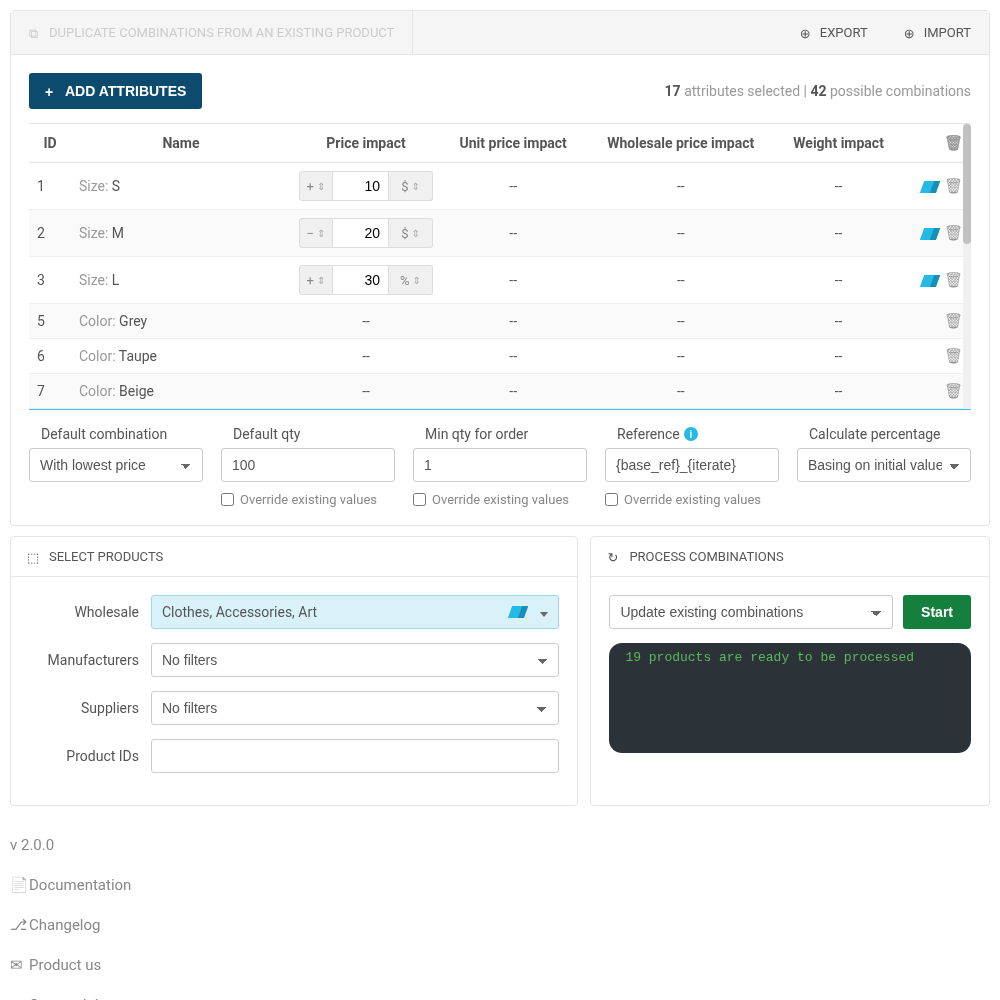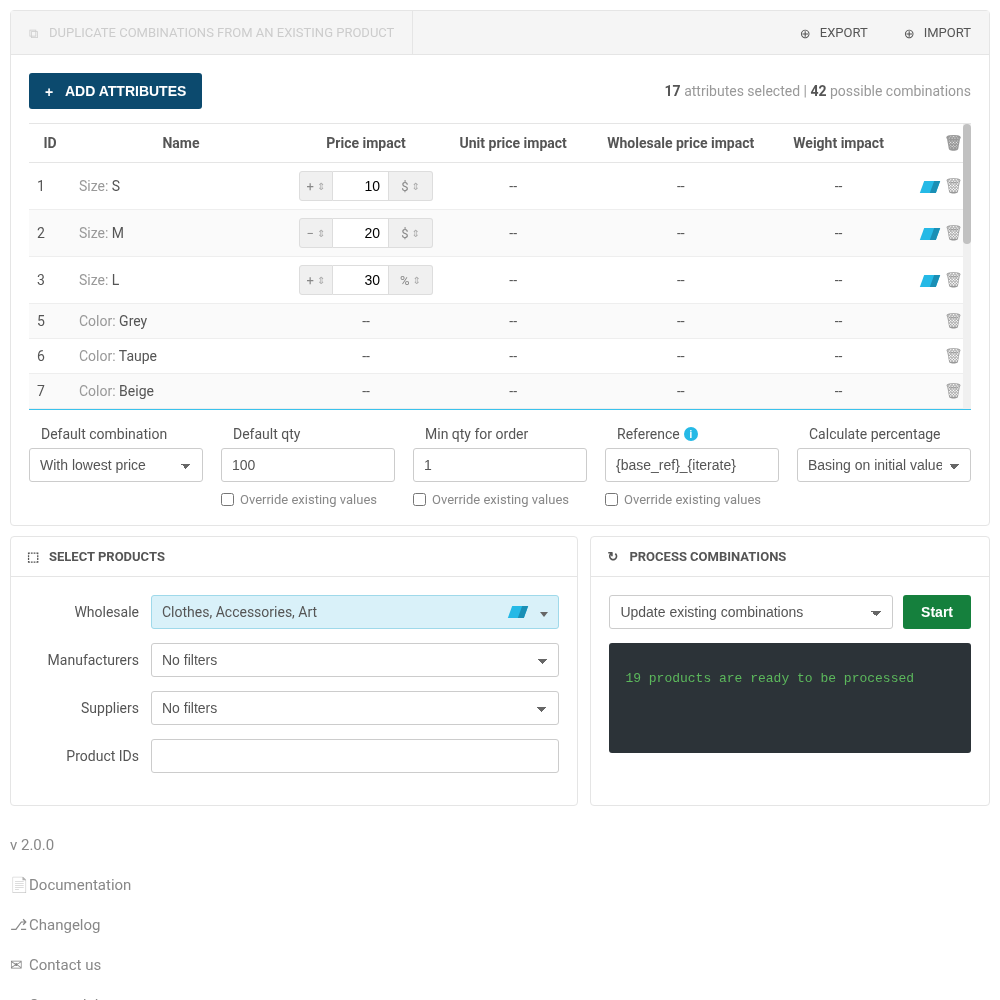--- a/index.html
+++ b/index.html
@@ -39,29 +39,29 @@
 .defaults-row { display: flex; gap: 18px; margin-top: 16px; }
 .def-col { flex: 1; display: flex; flex-direction: column; gap: 6px; }
 .def-label { font-size: 14px; color: #555; display:flex; align-items:center; gap:4px;margin-left:12px; }
 .info-icon { display:inline-flex; width:14px; height:14px; border-radius:50%; background:#25b9e6; color:#fff; font-size:10px; font-weight:700; align-items:center; justify-content:center; }
 .input, select.input { border: 1px solid #ccc; border-radius: 3px; padding: 8px 10px; font-size: 14px; width: 100%; background:#fff; color:#555; }
 select.input { appearance: none; background-image: linear-gradient(45deg, transparent 50%, #666 50%), linear-gradient(135deg, #666 50%, transparent 50%); background-position: calc(100% - 16px) 55%, calc(100% - 11px) 55%; background-size: 5px 5px, 5px 5px; background-repeat: no-repeat; padding-right:28px; }
 .override { display: flex; align-items: center; gap: 6px; font-size: 13px; color: #888; margin-top:4px; }
 .cols2 { display: flex; gap: 12px; }
 .panel-left { flex: 0 0 58%; }
 .panel-right { flex: 1; }
-.panel-hdr { padding: 12px 16px; border-bottom: 1px solid #e5e5e5; display: flex; gap: 8px; text-transform: uppercase; font-size: 13px; color: #555; font-weight:700; }
+.panel-hdr { padding: 12px 16px; border-bottom: 1px solid #e5e5e5; display: flex; align-items: center; gap: 8px; text-transform: uppercase; font-size: 13px; color: #555; font-weight:400; }
 .form-row { display: flex; align-items: center; margin-bottom: 14px; gap: 12px; }
 .form-row label { width: 110px; text-align: right; color: #555; }
 .form-row .input { flex: 1; }
 .cat-input { background: #d9f1f9; border:1px solid #9fd9ea; display:flex; align-items:center; justify-content:space-between; padding:8px 10px; border-radius:3px; flex:1; color:#555; position:relative; }
 .cat-right { display:flex; align-items:center; gap:8px; }
 .proc-row { display:flex; gap:10px; margin-bottom:14px; }
 .btn-start { background:#15803d; color:#fff; border:none; border-radius:3px; padding:9px 18px; font-size:14px; font-weight:600; cursor:pointer; }
-.console { background:#2c3338; color:#5cb85c; font-family: "Courier New", monospace; padding:28px 16px; border-radius:3px; min-height:110px; font-size:13px; }
+.console { background:#2c3338; color:#5cb85c; font-family: "Courier New", monospace; padding:7px 16px; border-radius:13px; min-height:110px; font-size:13px; }
 .footer { text-align:center; padding:20px 0; color:#888; display:flex; justify-content:center; gap:22px; font-size:15px;flex-direction:column; }
 .footer span { display:inline-flex; align-items:center; gap:5px; }
 .icon { display:inline-flex; width:14px; height:14px; }
 .stepper-arrows::after { content:"⇕"; margin-left:3px; color:#aaa; font-size:10px; }
 .chev-down::after { content:""; display:inline-block; width:0; height:0; border-left:4px solid transparent; border-right:4px solid transparent; border-top:5px solid #666; }
 .icon-gear::before { content:"⚙"; }
 .icon-copy::before { content:"⧉"; color:#ccc; }
 .icon-download::before { content:"⊕"; }
 .icon-upload::before { content:"⊕"; }
 .icon-plus::before { content:"+"; font-weight:700; }
@@ -290,20 +290,20 @@
     <span>
         <span class="icon icon-doc"></span>
         <span>Documentation</span>
       </span>
     <span>
         <span class="icon icon-branch"></span>
         <span>Changelog</span>
       </span>
     <span>
         <span class="icon icon-mail"></span>
-        <span>Contact us</span>
+        <span>Product us</span>
       </span>
     <span>
         <span class="icon icon-grid"></span>
         <span>Our modules</span>
       </span>
   </div>
 </div>
 
 </body></html>

